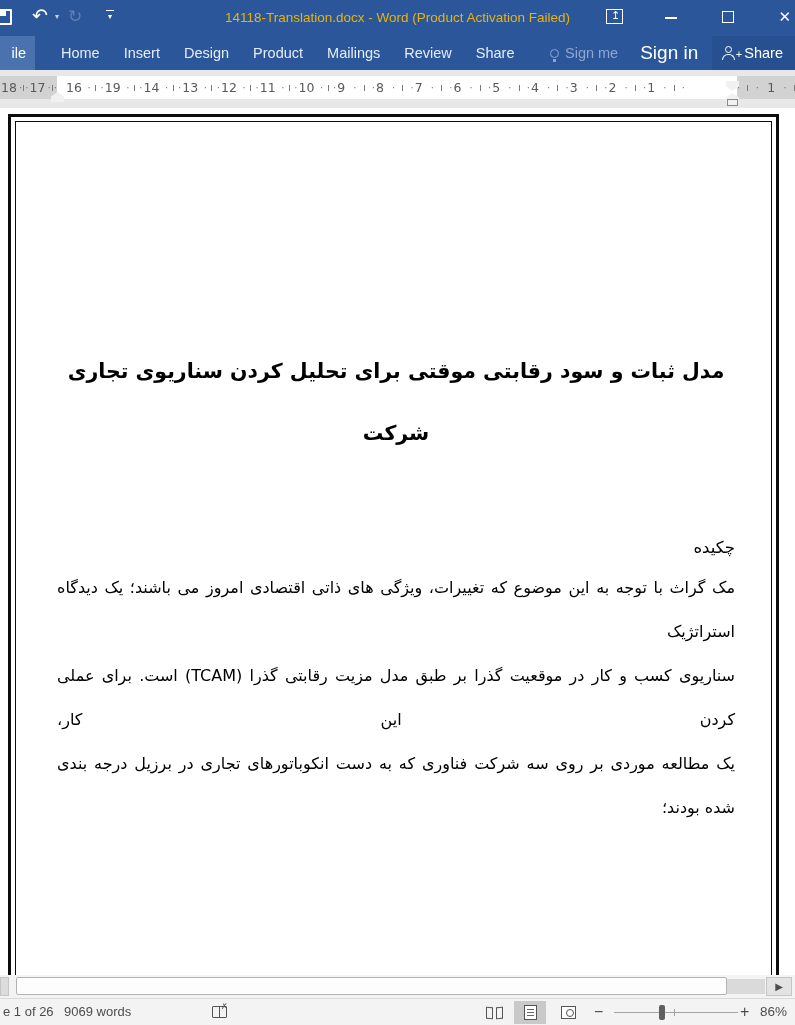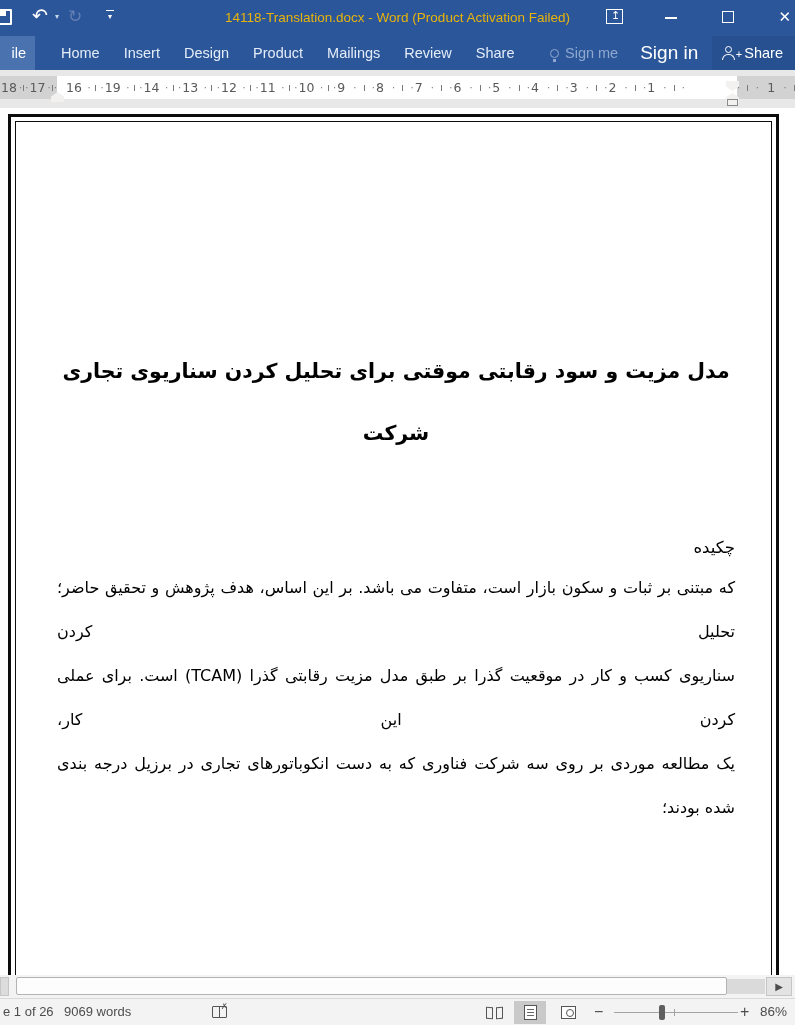--- a/index.html
+++ b/index.html
@@ -305,26 +305,26 @@
     </div>
     <div class="marker-box-right" style="position: absolute; left: 727px; top: 29px;"></div>
   </div>
 
   <div class="page-area">
     <div class="page-border-outer"></div>
     <div class="page-border-inner"></div>
     <div class="doc-content">
       <div class="doc-title">
 
-      <div class="title-line">مدل مزیت و سود رقابتی موقتی  برای تحلیل کردن سناریوی تجاری شرکت</div>
+      <div class="title-line">مدل ثبات و سود رقابتی موقتی  برای تحلیل کردن سناریوی تجاری شرکت</div>
         </div>
       <div class="doc-heading">چکیده</div>
       <div class="doc-body">
 
-          <div class="body-line">که مبتنی بر ثبات و سکون بازار است، متفاوت می باشد. بر این اساس، هدف پژوهش و تحقیق حاضر؛ تحلیل کردن</div>
+      <div class="body-line">مک گراث با توجه به این موضوع که تغییرات، ویژگی های ذاتی اقتصادی امروز می باشند؛ یک دیدگاه استراتژیک</div>
           <div class="body-line">سناریوی کسب و کار در موقعیت گذرا بر طبق مدل مزیت رقابتی گذرا (TCAM) است. برای عملی کردن این کار،</div>
           <div class="body-line">یک مطالعه موردی بر روی سه شرکت فناوری که به دست انکوباتورهای تجاری در برزیل درجه بندی شده بودند؛</div>
         </div>
     </div>
   </div>
 
   <div class="hscroll">
     <div class="hs-left-stub"></div>
     <div class="hs-track-shade"></div>
     <div class="hs-thumb"></div>

